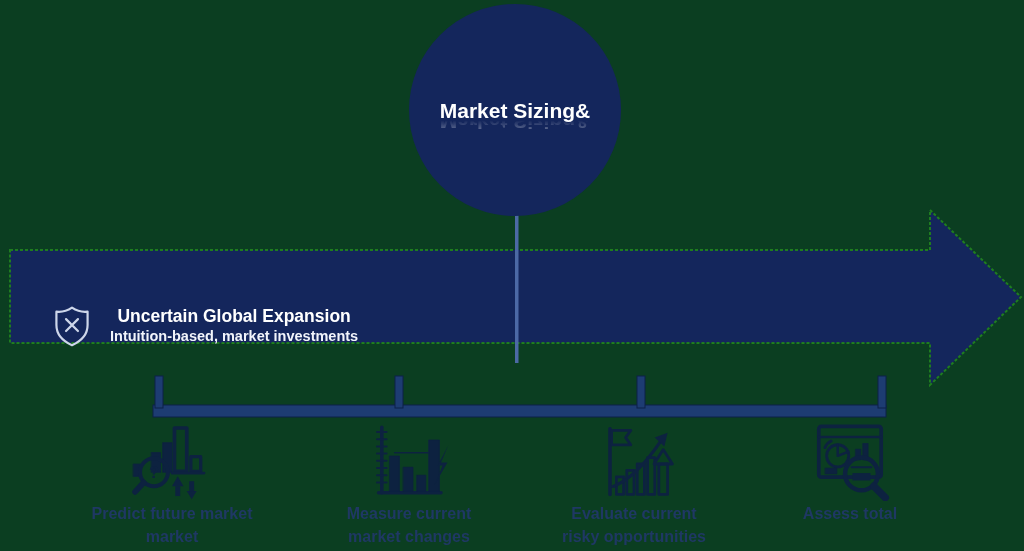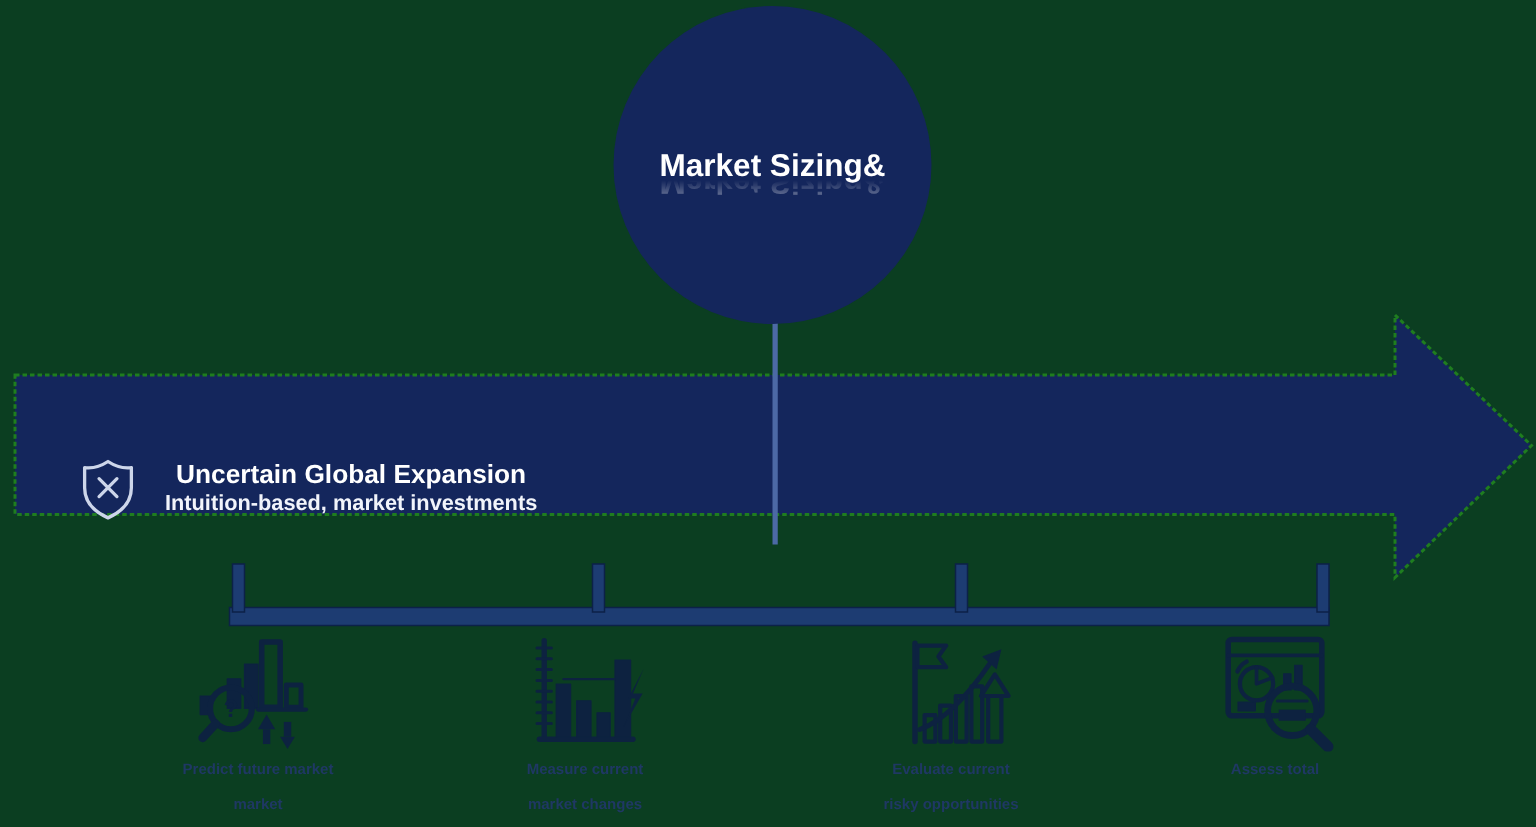--- a/index.html
+++ b/index.html
@@ -37,24 +37,24 @@
   .banner-title{font-size:17.5px;font-weight:bold;line-height:22px;}
   .banner-sub{font-size:14.5px;font-weight:bold;line-height:19px;color:#f1f4fb;}
 
   
   .col{
     position:absolute;top:423px;width:240px;
     display:flex;flex-direction:column;align-items:center;z-index:3;
   }
   .col .icon-box{height:78px;display:flex;align-items:center;justify-content:center;}
   .col .label{
-    margin-top:3px;font-size:10px;font-weight:bold;line-height:20px;
+    margin-top:3px;font-size:16px;font-weight:bold;line-height:20px;
     color:#1f3864;text-align:center;white-space:nowrap;
   }
-  .c1{left:52px;} .c2{left:270px;} .c3{left:514px;} .c4{left:730px;}
+  .c1{left:52px;} .c2{left:289px;} .c3{left:514px;} .c4{left:730px;}
 </style>
 </head>
 <body>
 
 <div class="stage">
 
   <svg class="layer" width="1024" height="551" viewBox="0 0 1024 551">
 
     <polygon points="10,250 930,250 930,210 1021,297 930,385 930,343 10,343" fill="#14265c" stroke="#1f7d1f" stroke-width="2" stroke-dasharray="3 2"></polygon>
 

